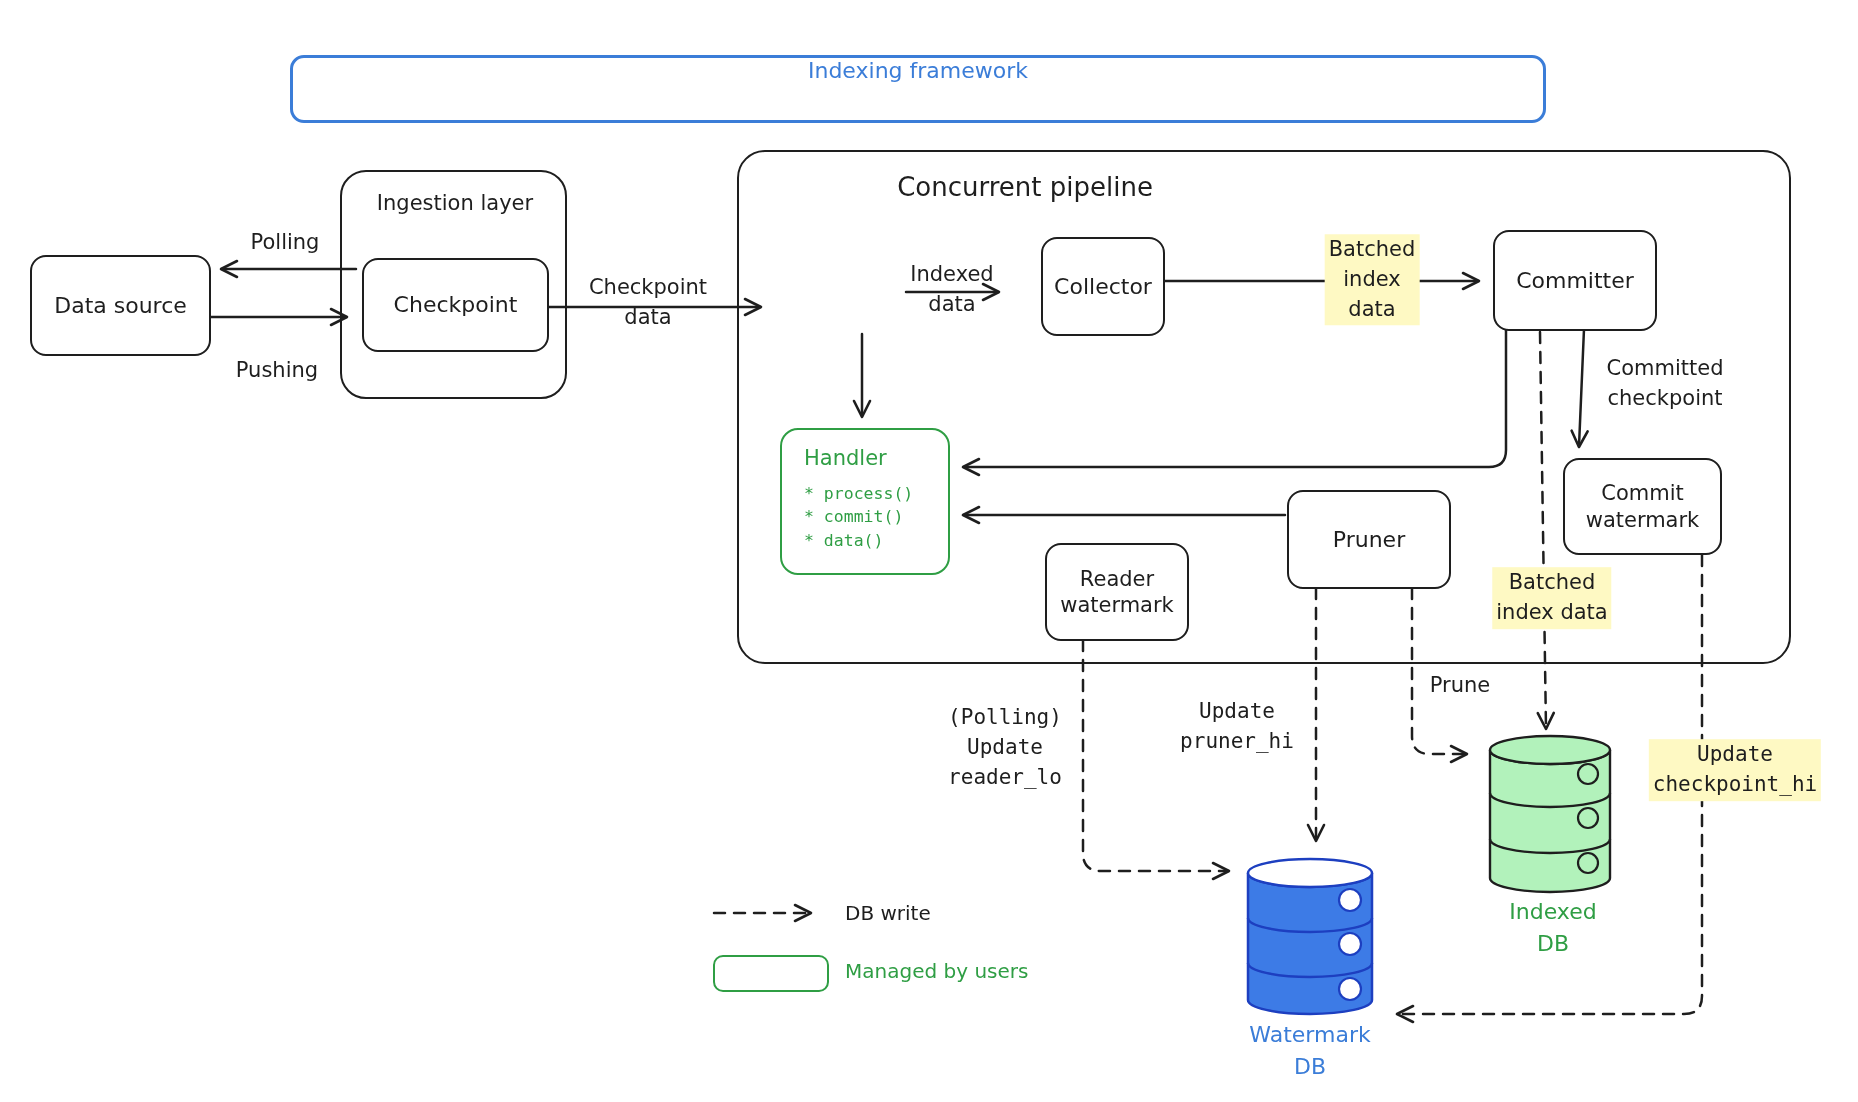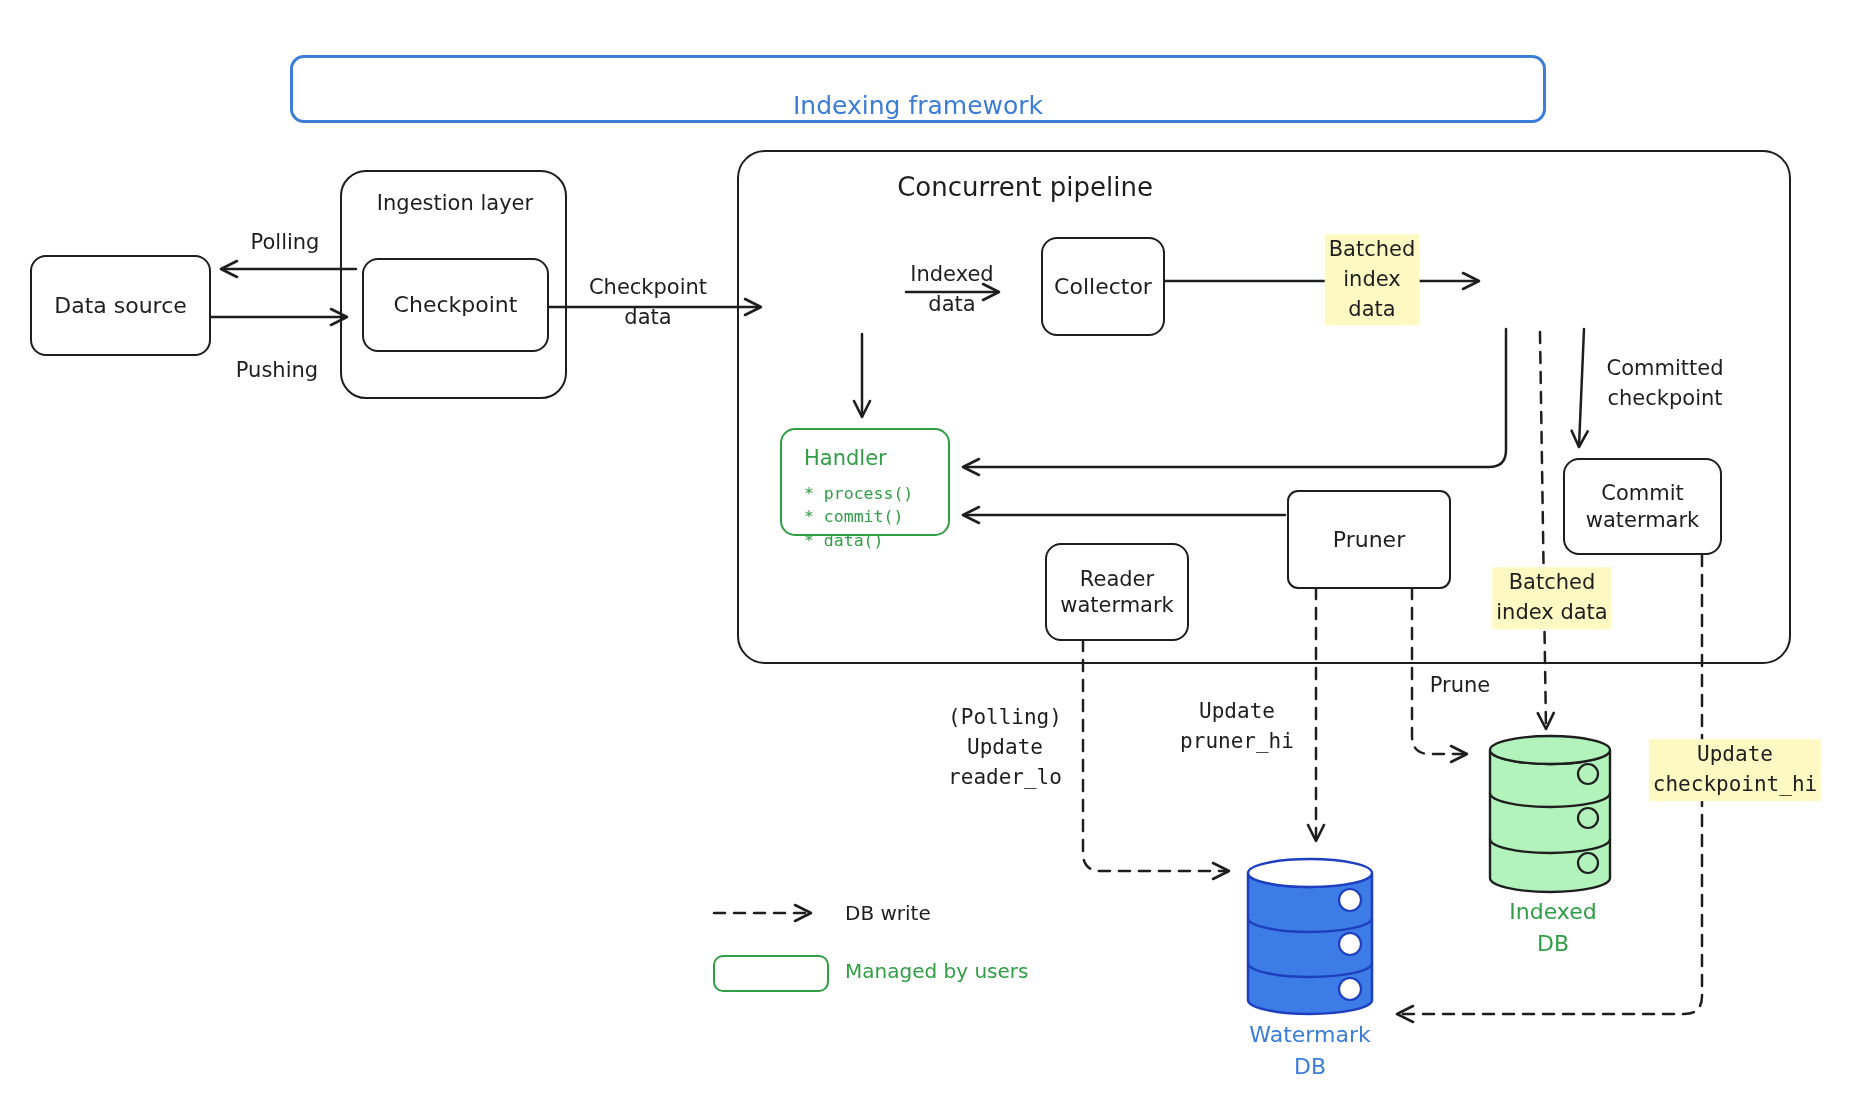--- a/index.html
+++ b/index.html
@@ -4,21 +4,21 @@
 <style>
   html,body{margin:0;padding:0;background:#fff;}
   .canvas{position:relative;width:1858px;height:1102px;background:#ffffff;overflow:hidden;
           font-family:"DejaVu Sans",sans-serif;color:#1e1e1e;}
   svg.wires{position:absolute;left:0;top:0;z-index:2;}
   .box{position:absolute;border:2.6px solid #1e1e1e;border-radius:16px;background:#fff;
        display:flex;align-items:center;justify-content:center;text-align:center;
        font-size:22px;line-height:1.25;white-space:pre-line;z-index:3;}
   .container-box{position:absolute;border:2.6px solid #1e1e1e;border-radius:22px;background:#fff;z-index:1;}
   .banner{position:absolute;border:3px solid #3b7dd8;border-radius:14px;background:#fff;z-index:1;
-          display:flex;align-items:flex-end;justify-content:center;font-size:25px;color:#3b7dd8;}
+          display:flex;align-items:flex-start;justify-content:center;font-size:22px;color:#3b7dd8;}
   .ctitle{position:absolute;z-index:3;transform:translate(-50%,-50%);white-space:nowrap;}
   .elabel{position:absolute;z-index:4;transform:translate(-50%,-50%);text-align:center;
           white-space:pre-line;font-size:21px;line-height:1.42;}
   .mask{background:#fef9c3;padding:1px 4px;}
   .mono{font-family:"DejaVu Sans Mono",monospace;font-size:21px;}
   .handler{position:absolute;border:2.6px solid #2f9e44;border-radius:18px;background:#fff;z-index:3;
            box-sizing:border-box;padding:16px 0 0 22px;}
   .handler .htitle{color:#2f9e44;font-size:21px;margin-bottom:12px;}
   .handler .hitem{color:#2f9e44;font-family:"DejaVu Sans Mono",monospace;font-size:16.5px;line-height:1.42;}
   .dblabel{position:absolute;z-index:4;transform:translate(-50%,-50%);text-align:center;
@@ -97,34 +97,37 @@
 
   <div class="box" style="left:362px;top:258px;width:183px;height:90px;">
     <span>Checkpoint</span>
   </div>
 
 
   <div class="box" style="left:1013px;top:237px;width:120px;height:95px;margin-left:28px;">
     <span>Collector</span>
   </div>
 
+  <div class="box" style="left:1493px;top:230px;width:160px;height:97px;">
+    <span>Committer</span>
+  </div>
 
-  <div class="handler" style="left:780px;top:428px;width:170px;height:108px;border-radius:15px;">
+  <div class="handler" style="left:780px;top:428px;width:170px;height:147px;">
     <div class="htitle">Handler</div>
     <div class="hitem">* process()</div>
     <div class="hitem">* commit()</div>
     <div class="hitem">* data()</div>
   </div>
 
   <div class="box" style="left:1045px;top:543px;width:140px;height:94px;font-size:21px;">
     <span>Reader
 watermark</span>
   </div>
 
-  <div class="box" style="left:1287px;top:490px;width:160px;height:95px;border-radius:11px;">
+  <div class="box" style="left:1287px;top:490px;width:160px;height:95px;">
     <span>Pruner</span>
   </div>
 
   <div class="box" style="left:1563px;top:458px;width:155px;height:93px;font-size:21px;">
     <span>Commit
 watermark</span>
   </div>
 
   <div class="elabel" style="left:285px;top:243px;">Polling</div>
   <div class="elabel" style="left:277px;top:340px;margin-top:31px;">Pushing</div>

